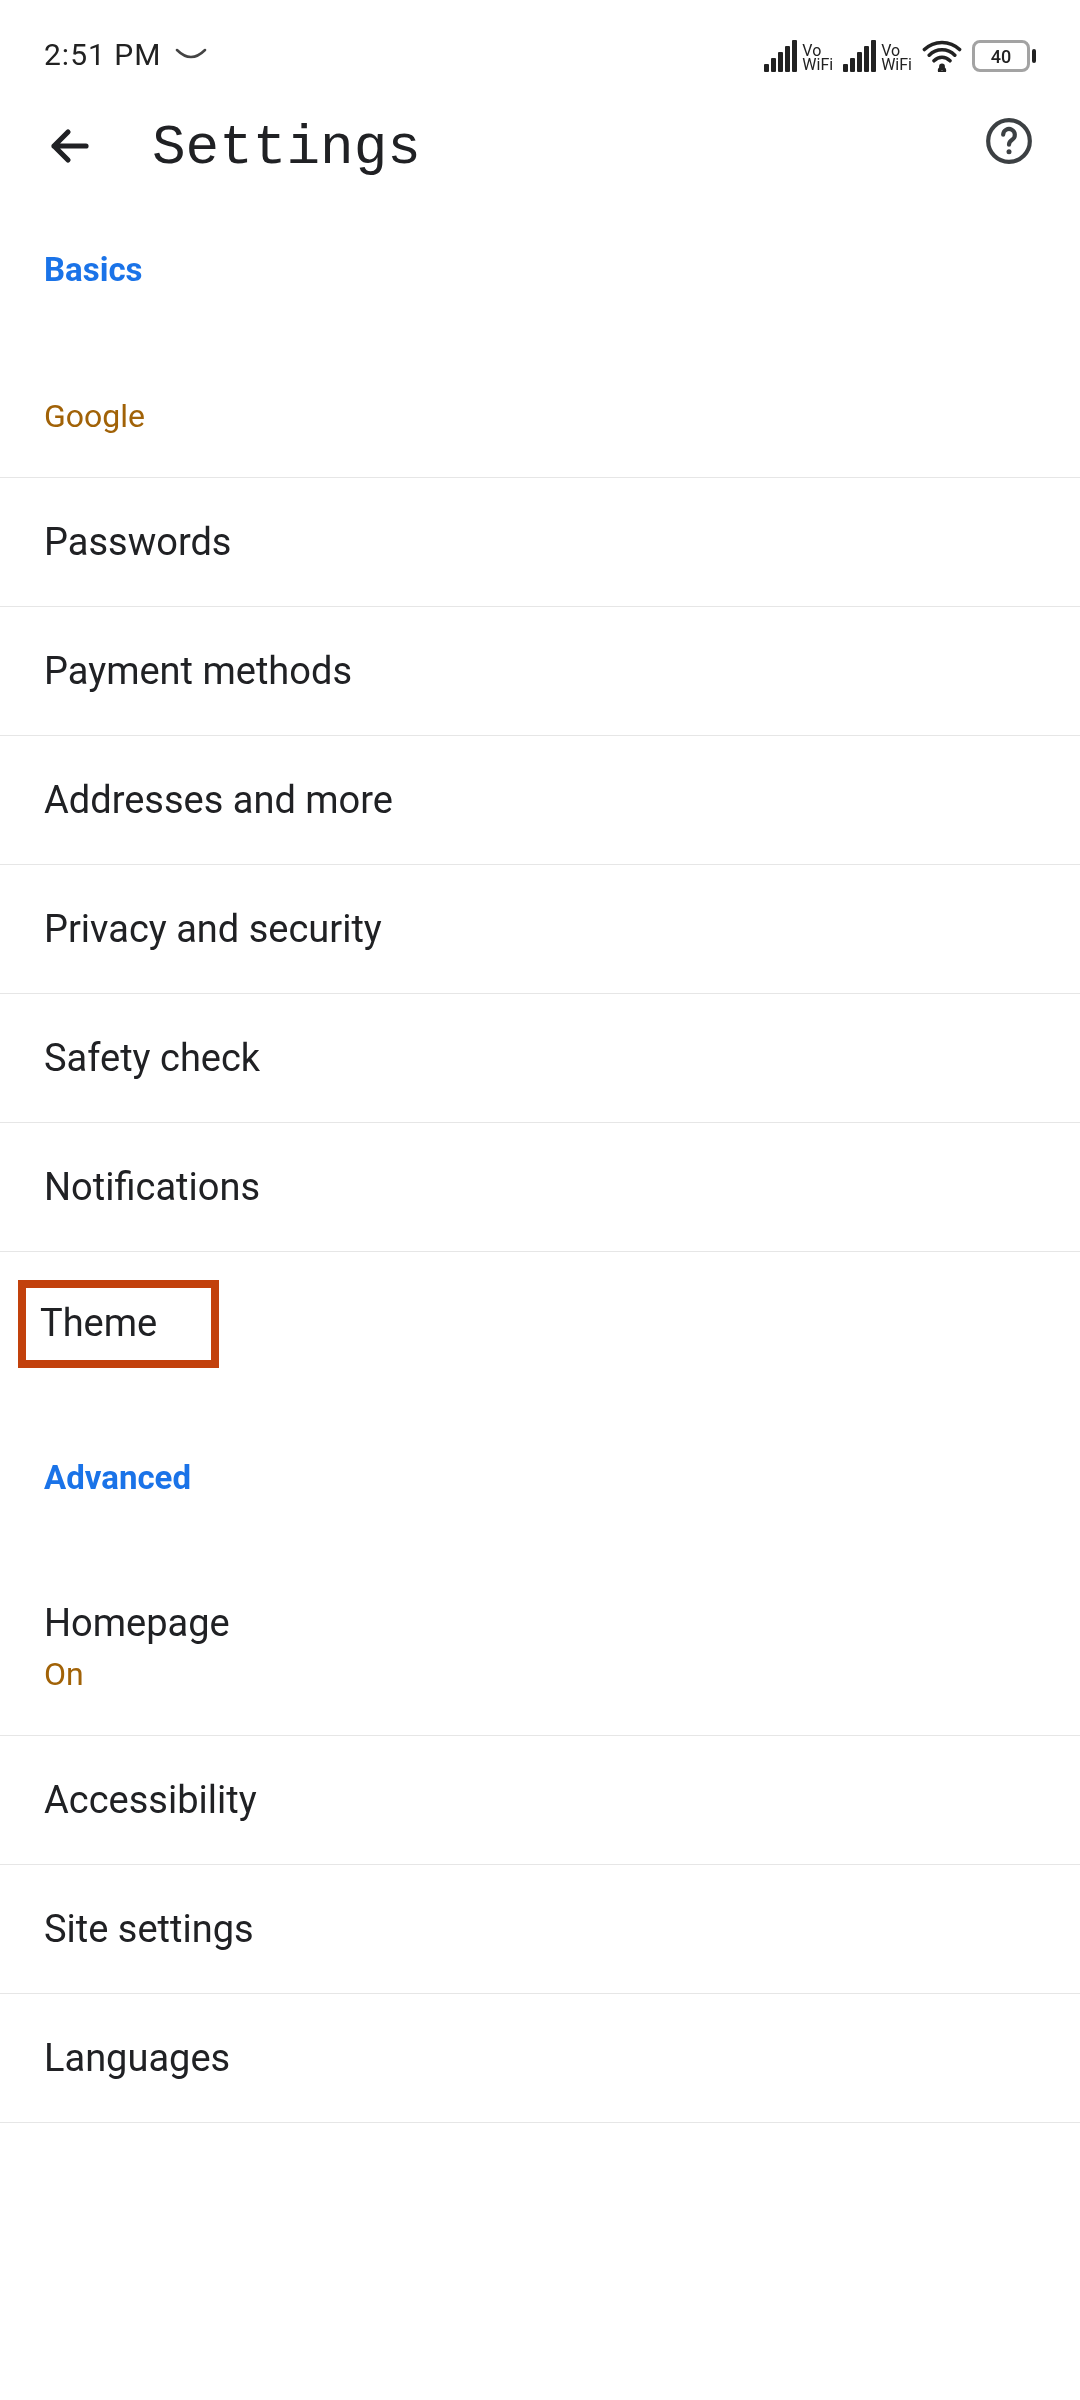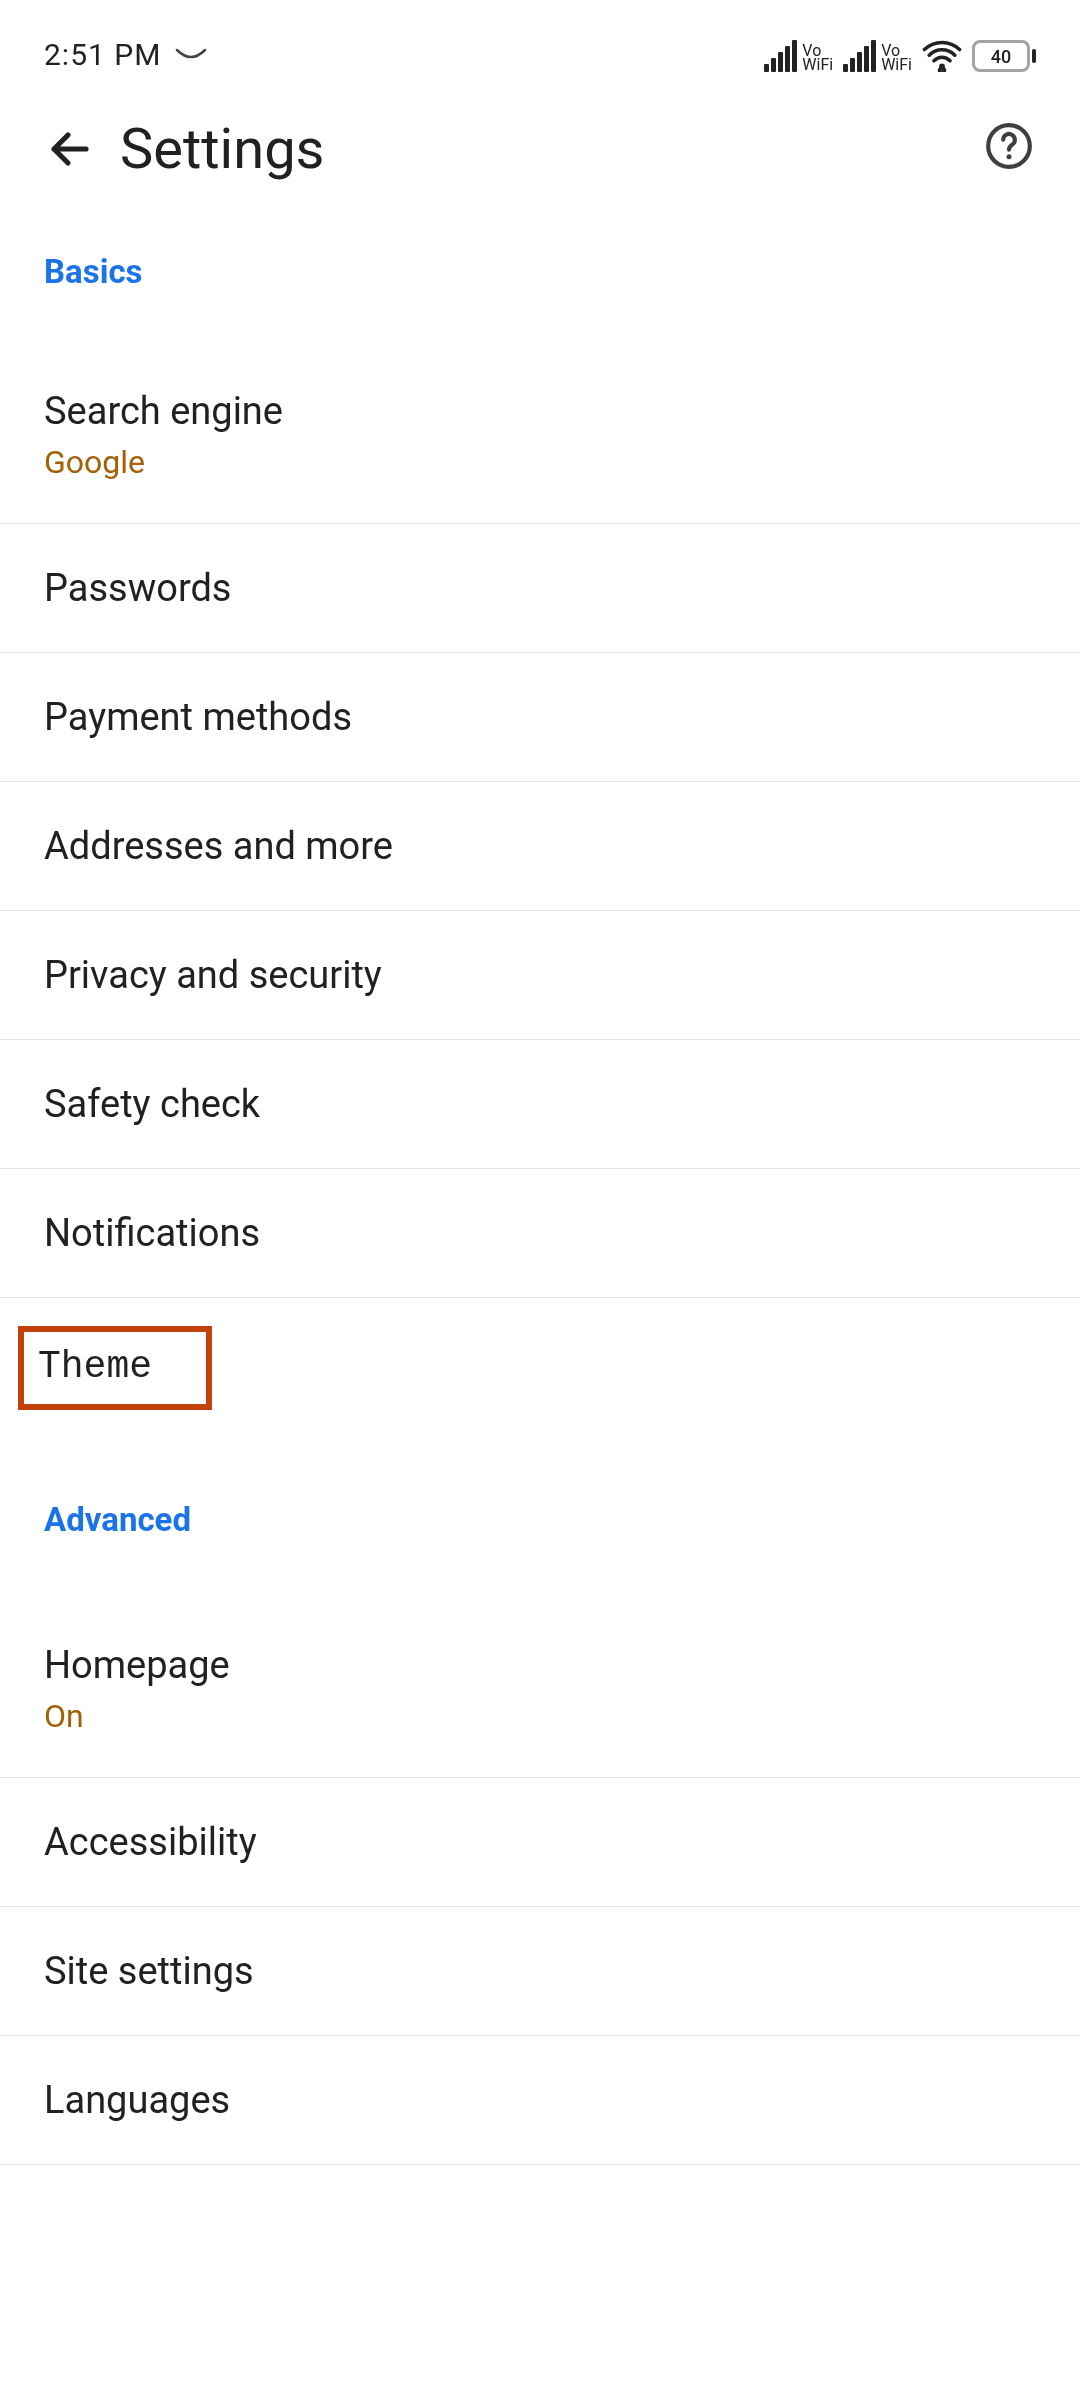--- a/index.html
+++ b/index.html
@@ -83,23 +83,23 @@
     }
     .battery-tip {
       width: 4px;
       height: 14px;
       background: #222;
       margin-left: 2px;
       border-radius: 2px;
     }
     .header {
       display: flex;
-      align-items: center;
       padding: 26px 40px 48px 40px;
-      gap: 20px;
+      gap: 52px;
+      font-family: Liberation Mono, monospace;
     }
     .back-btn {
       width: 60px;
       height: 60px;
       display: flex;
       align-items: center;
       justify-content: center;
       cursor: pointer;
     }
     .header-title {
@@ -140,25 +140,24 @@
       color: #202124;
     }
     .list-item .subtitle {
       font-size: 32px;
       color: #a16207;
       margin-top: 10px;
     }
     .theme-highlight {
       position: relative;
       display: inline-block;
-      border: 6px solid #c2410c;
+      border: 8px solid #c2410c;
       padding: 16px 54px 18px 14px;
       margin: 28px 0 0px 18px;
       line-height: 1;
-      font-family: Liberation Mono, monospace;
     }
     .theme-highlight .title {
       font-size: 38px;
       color: #202124;
     }
     .theme-container {
       border-bottom: none;
       cursor: pointer;
     }
   </style>
@@ -222,21 +221,20 @@
       <circle cx="12" cy="12" r="10" stroke="#3c4043" stroke-width="2" fill="none"></circle>
       <path d="M9.2 9 a2.8 2.8 0 1 1 4.3 2.4 c-1 .7-1.5 1.1-1.5 2.4" stroke="#3c4043" stroke-width="2" fill="none" stroke-linecap="round"></path>
       <circle cx="12" cy="17.2" r="1.2" fill="#3c4043"></circle>
     </svg>
   </div>
 </div>
 
 <div class="section-header first">Basics</div>
 
 <div class="list-item first-list">
-  <div class="title">Search engine</div>
   <div class="subtitle">Google</div>
 </div>
 
 <div class="list-item">
   <div class="title">Passwords</div>
 </div>
 
 <div class="list-item">
   <div class="title">Payment methods</div>
 </div>

